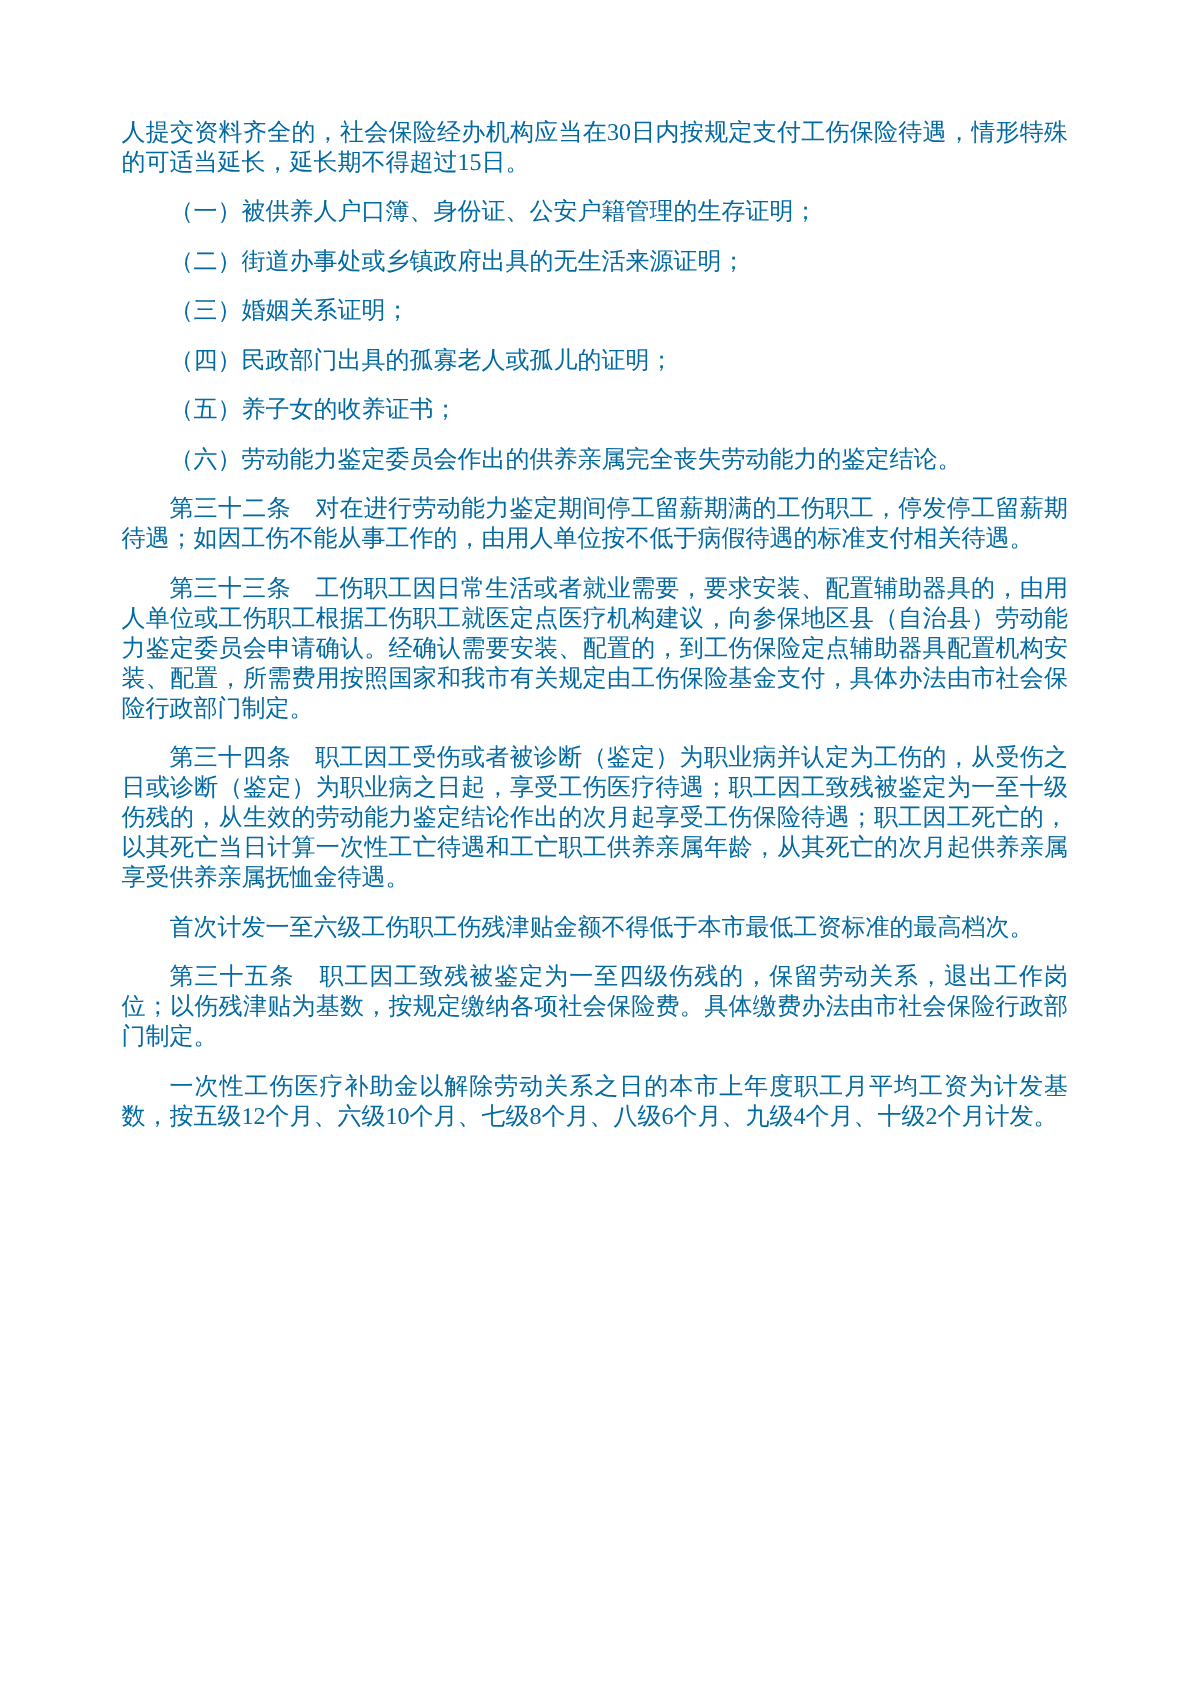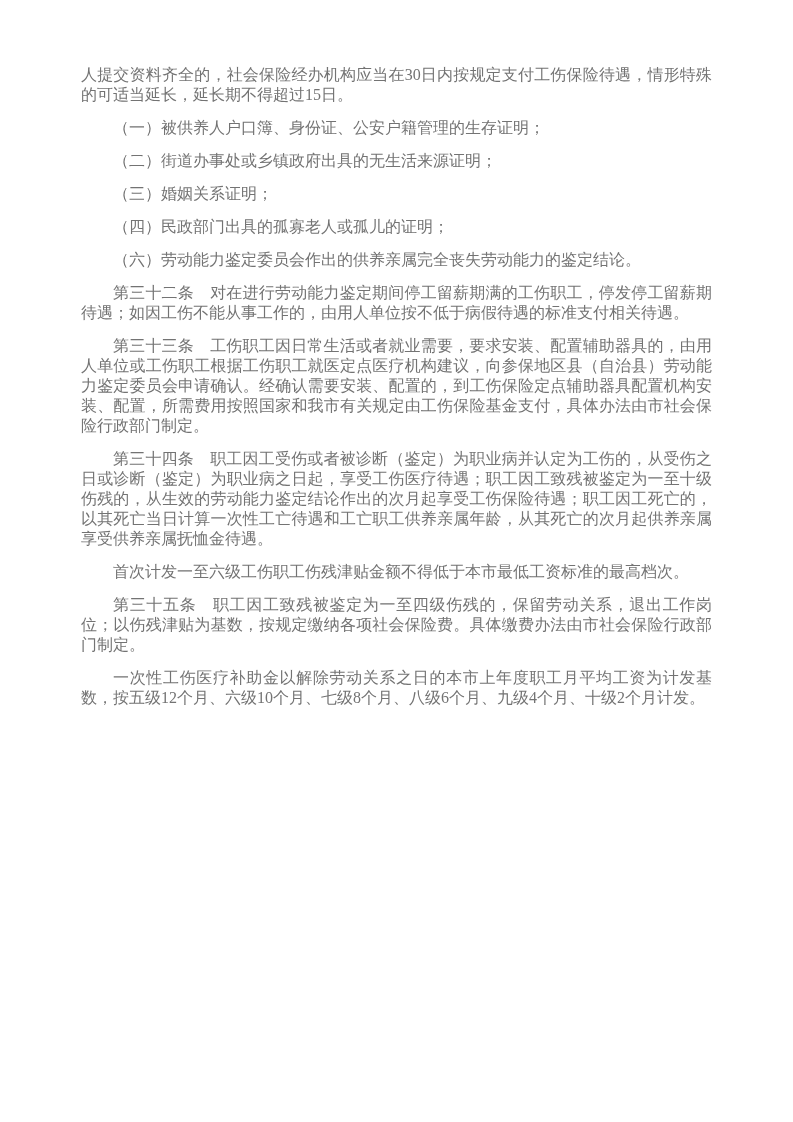--- a/index.html
+++ b/index.html
@@ -11,23 +11,23 @@
     position: relative;
     width: 793px;
     height: 1122px;
     background: #ffffff;
     overflow: hidden;
     font-family: "Liberation Serif", "DejaVu Serif", serif;
   }
   .content {
     position: absolute;
     left: 81px;
-    top: 65px;
+    top: 79px;
     width: 631px;
-    color: #737373;
+    color: #0369a1;
     font-size: 16px;
     line-height: 20px;
     text-align: justify;
     letter-spacing: 0;
   }
   .content p {
     margin: 0 0 13px 0;
     padding: 0;
     text-indent: 2em;
     word-break: break-all;
@@ -39,20 +39,21 @@
 </head>
 <body>
 
 <div class="page">
   <div class="content">
     <p class="continuation">人提交资料齐全的，社会保险经办机构应当在30日内按规定支付工伤保险待遇，情形特殊的可适当延长，延长期不得超过15日。</p>
     <p>（一）被供养人户口簿、身份证、公安户籍管理的生存证明；</p>
     <p>（二）街道办事处或乡镇政府出具的无生活来源证明；</p>
     <p>（三）婚姻关系证明；</p>
     <p>（四）民政部门出具的孤寡老人或孤儿的证明；</p>
+    <p>（五）养子女的收养证书；</p>
     <p>（六）劳动能力鉴定委员会作出的供养亲属完全丧失劳动能力的鉴定结论。</p>
     <p>第三十二条　对在进行劳动能力鉴定期间停工留薪期满的工伤职工，停发停工留薪期待遇；如因工伤不能从事工作的，由用人单位按不低于病假待遇的标准支付相关待遇。</p>
     <p>第三十三条　工伤职工因日常生活或者就业需要，要求安装、配置辅助器具的，由用人单位或工伤职工根据工伤职工就医定点医疗机构建议，向参保地区县（自治县）劳动能力鉴定委员会申请确认。经确认需要安装、配置的，到工伤保险定点辅助器具配置机构安装、配置，所需费用按照国家和我市有关规定由工伤保险基金支付，具体办法由市社会保险行政部门制定。</p>
     <p>第三十四条　职工因工受伤或者被诊断（鉴定）为职业病并认定为工伤的，从受伤之日或诊断（鉴定）为职业病之日起，享受工伤医疗待遇；职工因工致残被鉴定为一至十级伤残的，从生效的劳动能力鉴定结论作出的次月起享受工伤保险待遇；职工因工死亡的，以其死亡当日计算一次性工亡待遇和工亡职工供养亲属年龄，从其死亡的次月起供养亲属享受供养亲属抚恤金待遇。</p>
     <p>首次计发一至六级工伤职工伤残津贴金额不得低于本市最低工资标准的最高档次。</p>
     <p>第三十五条　职工因工致残被鉴定为一至四级伤残的，保留劳动关系，退出工作岗位；以伤残津贴为基数，按规定缴纳各项社会保险费。具体缴费办法由市社会保险行政部门制定。</p>
     <p>一次性工伤医疗补助金以解除劳动关系之日的本市上年度职工月平均工资为计发基数，按五级12个月、六级10个月、七级8个月、八级6个月、九级4个月、十级2个月计发。</p>
   </div>
 </div>
 

